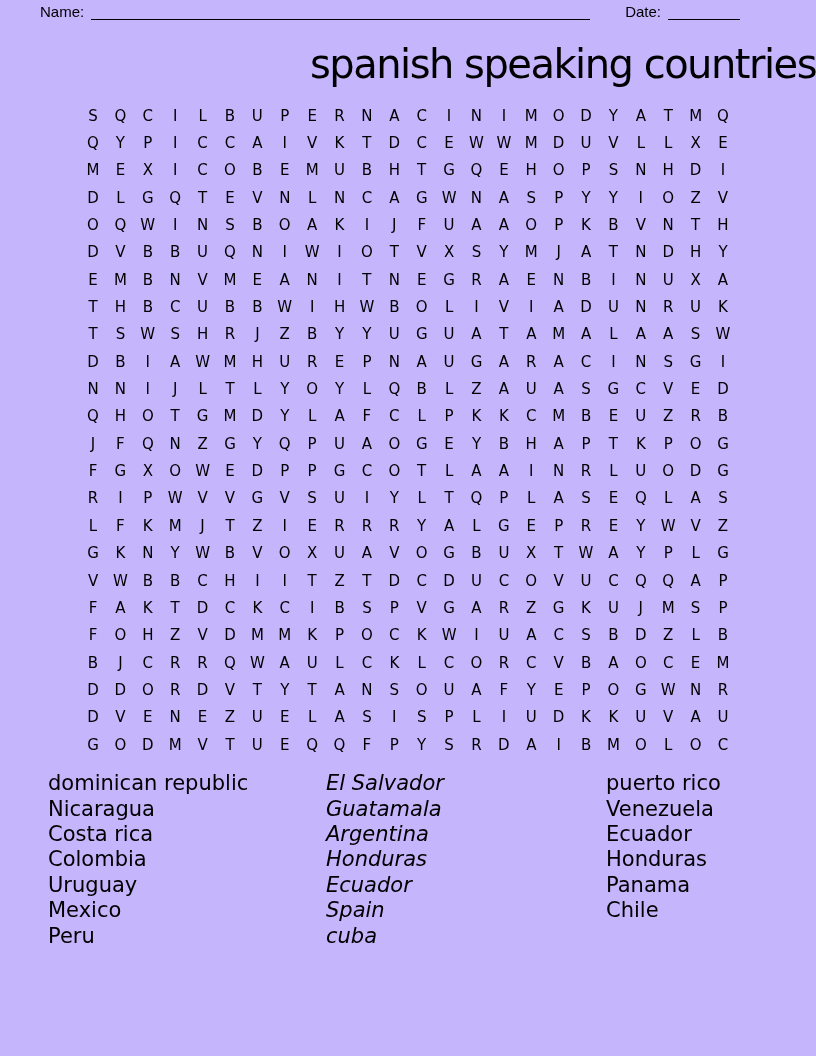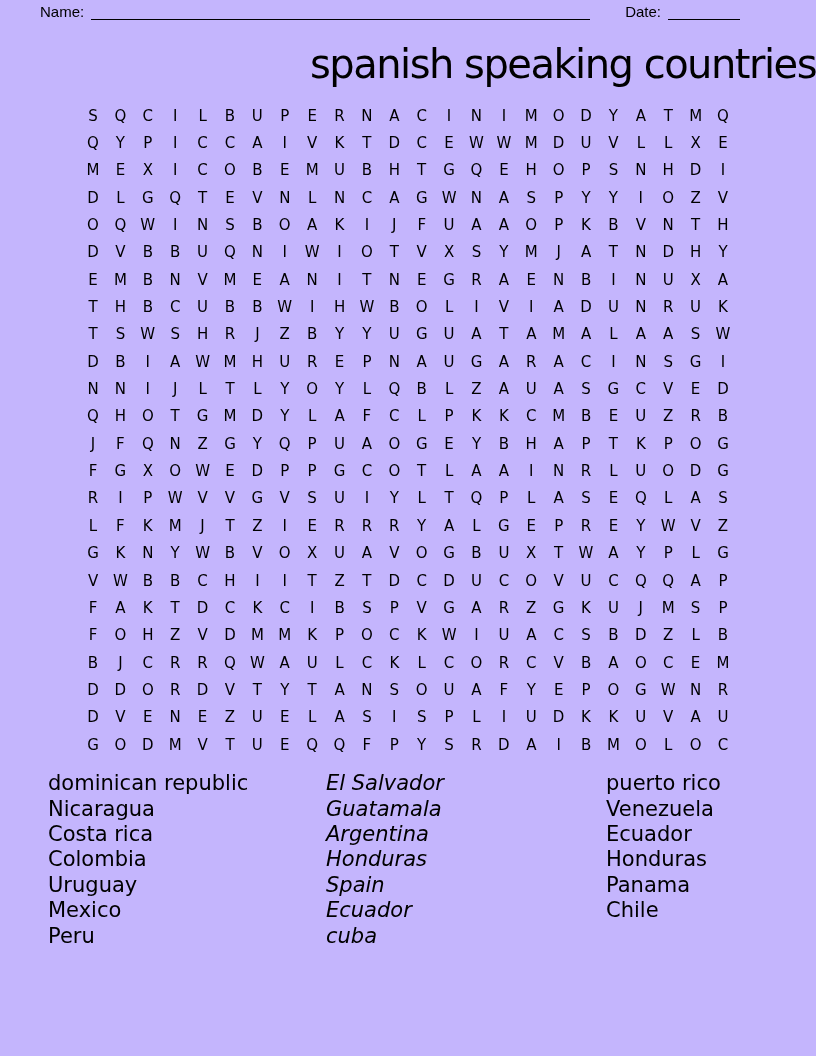--- a/index.html
+++ b/index.html
@@ -711,22 +711,22 @@
         <div class="word-item">Colombia</div>
         <div class="word-item">Uruguay</div>
         <div class="word-item">Mexico</div>
         <div class="word-item">Peru</div>
       </div>
       <div class="word-col word-col-1">
         <div class="word-item">El Salvador</div>
         <div class="word-item">Guatamala</div>
         <div class="word-item">Argentina</div>
         <div class="word-item">Honduras</div>
+        <div class="word-item">Ecuador</div>
         <div class="word-item">Spain</div>
-        <div class="word-item">Ecuador</div>
         <div class="word-item">cuba</div>
       </div>
       <div class="word-col word-col-2">
         <div class="word-item">puerto rico</div>
         <div class="word-item">Venezuela</div>
         <div class="word-item">Ecuador</div>
         <div class="word-item">Honduras</div>
         <div class="word-item">Panama</div>
         <div class="word-item">Chile</div>
       </div>

